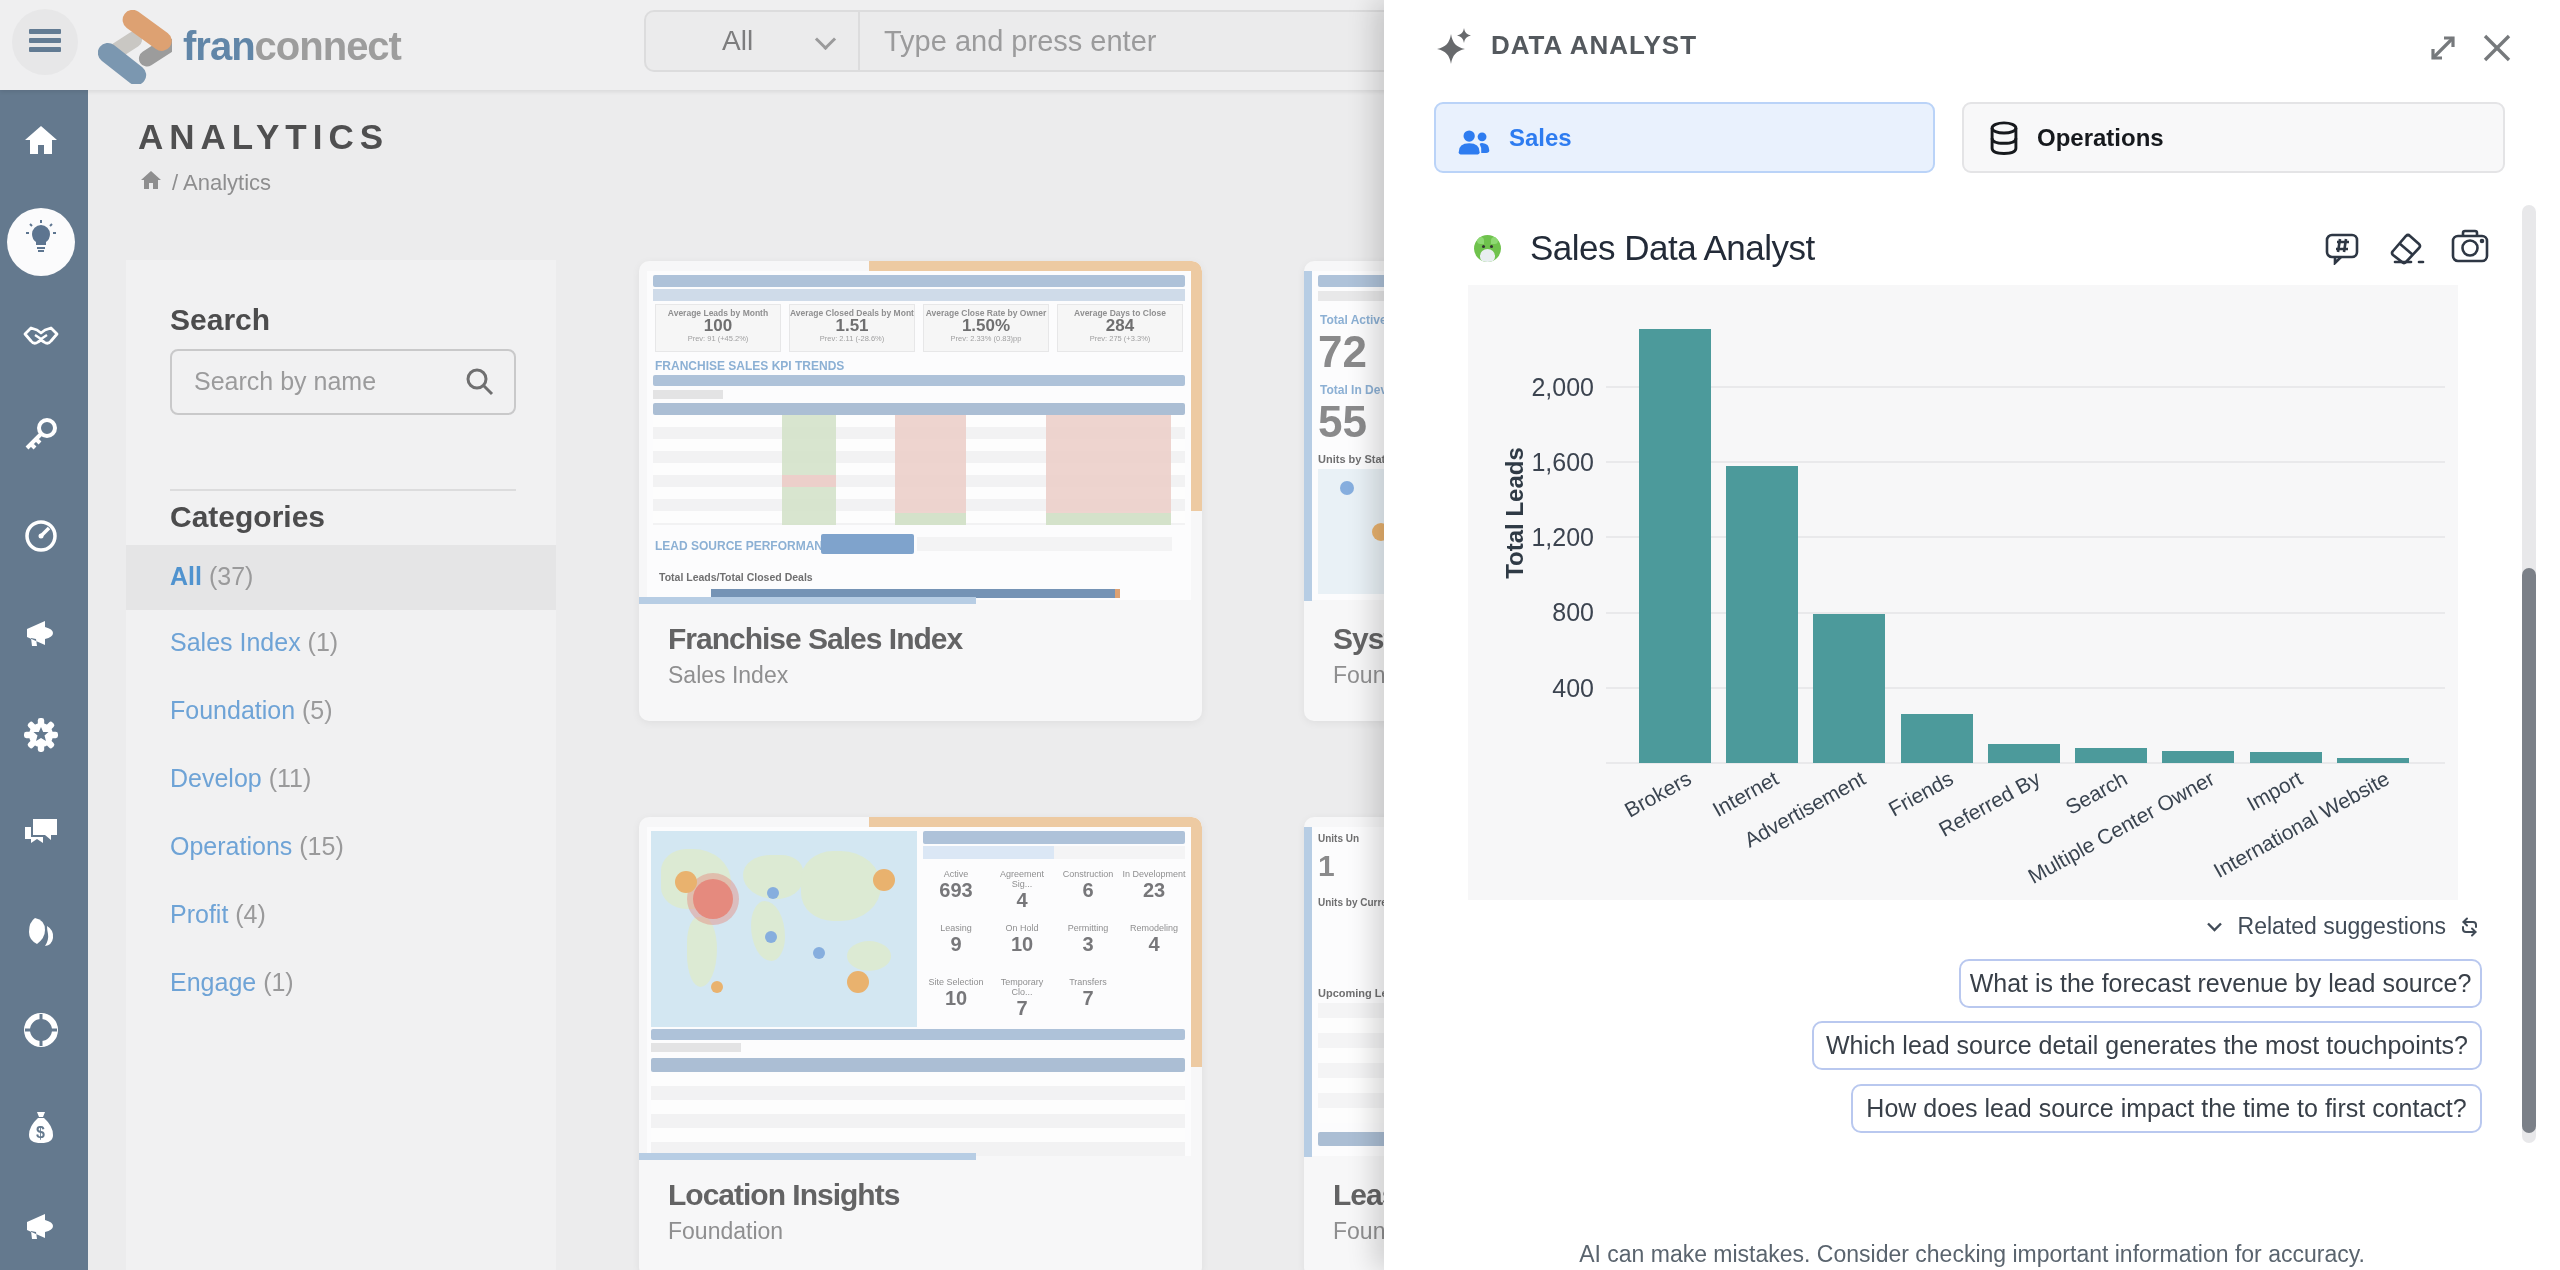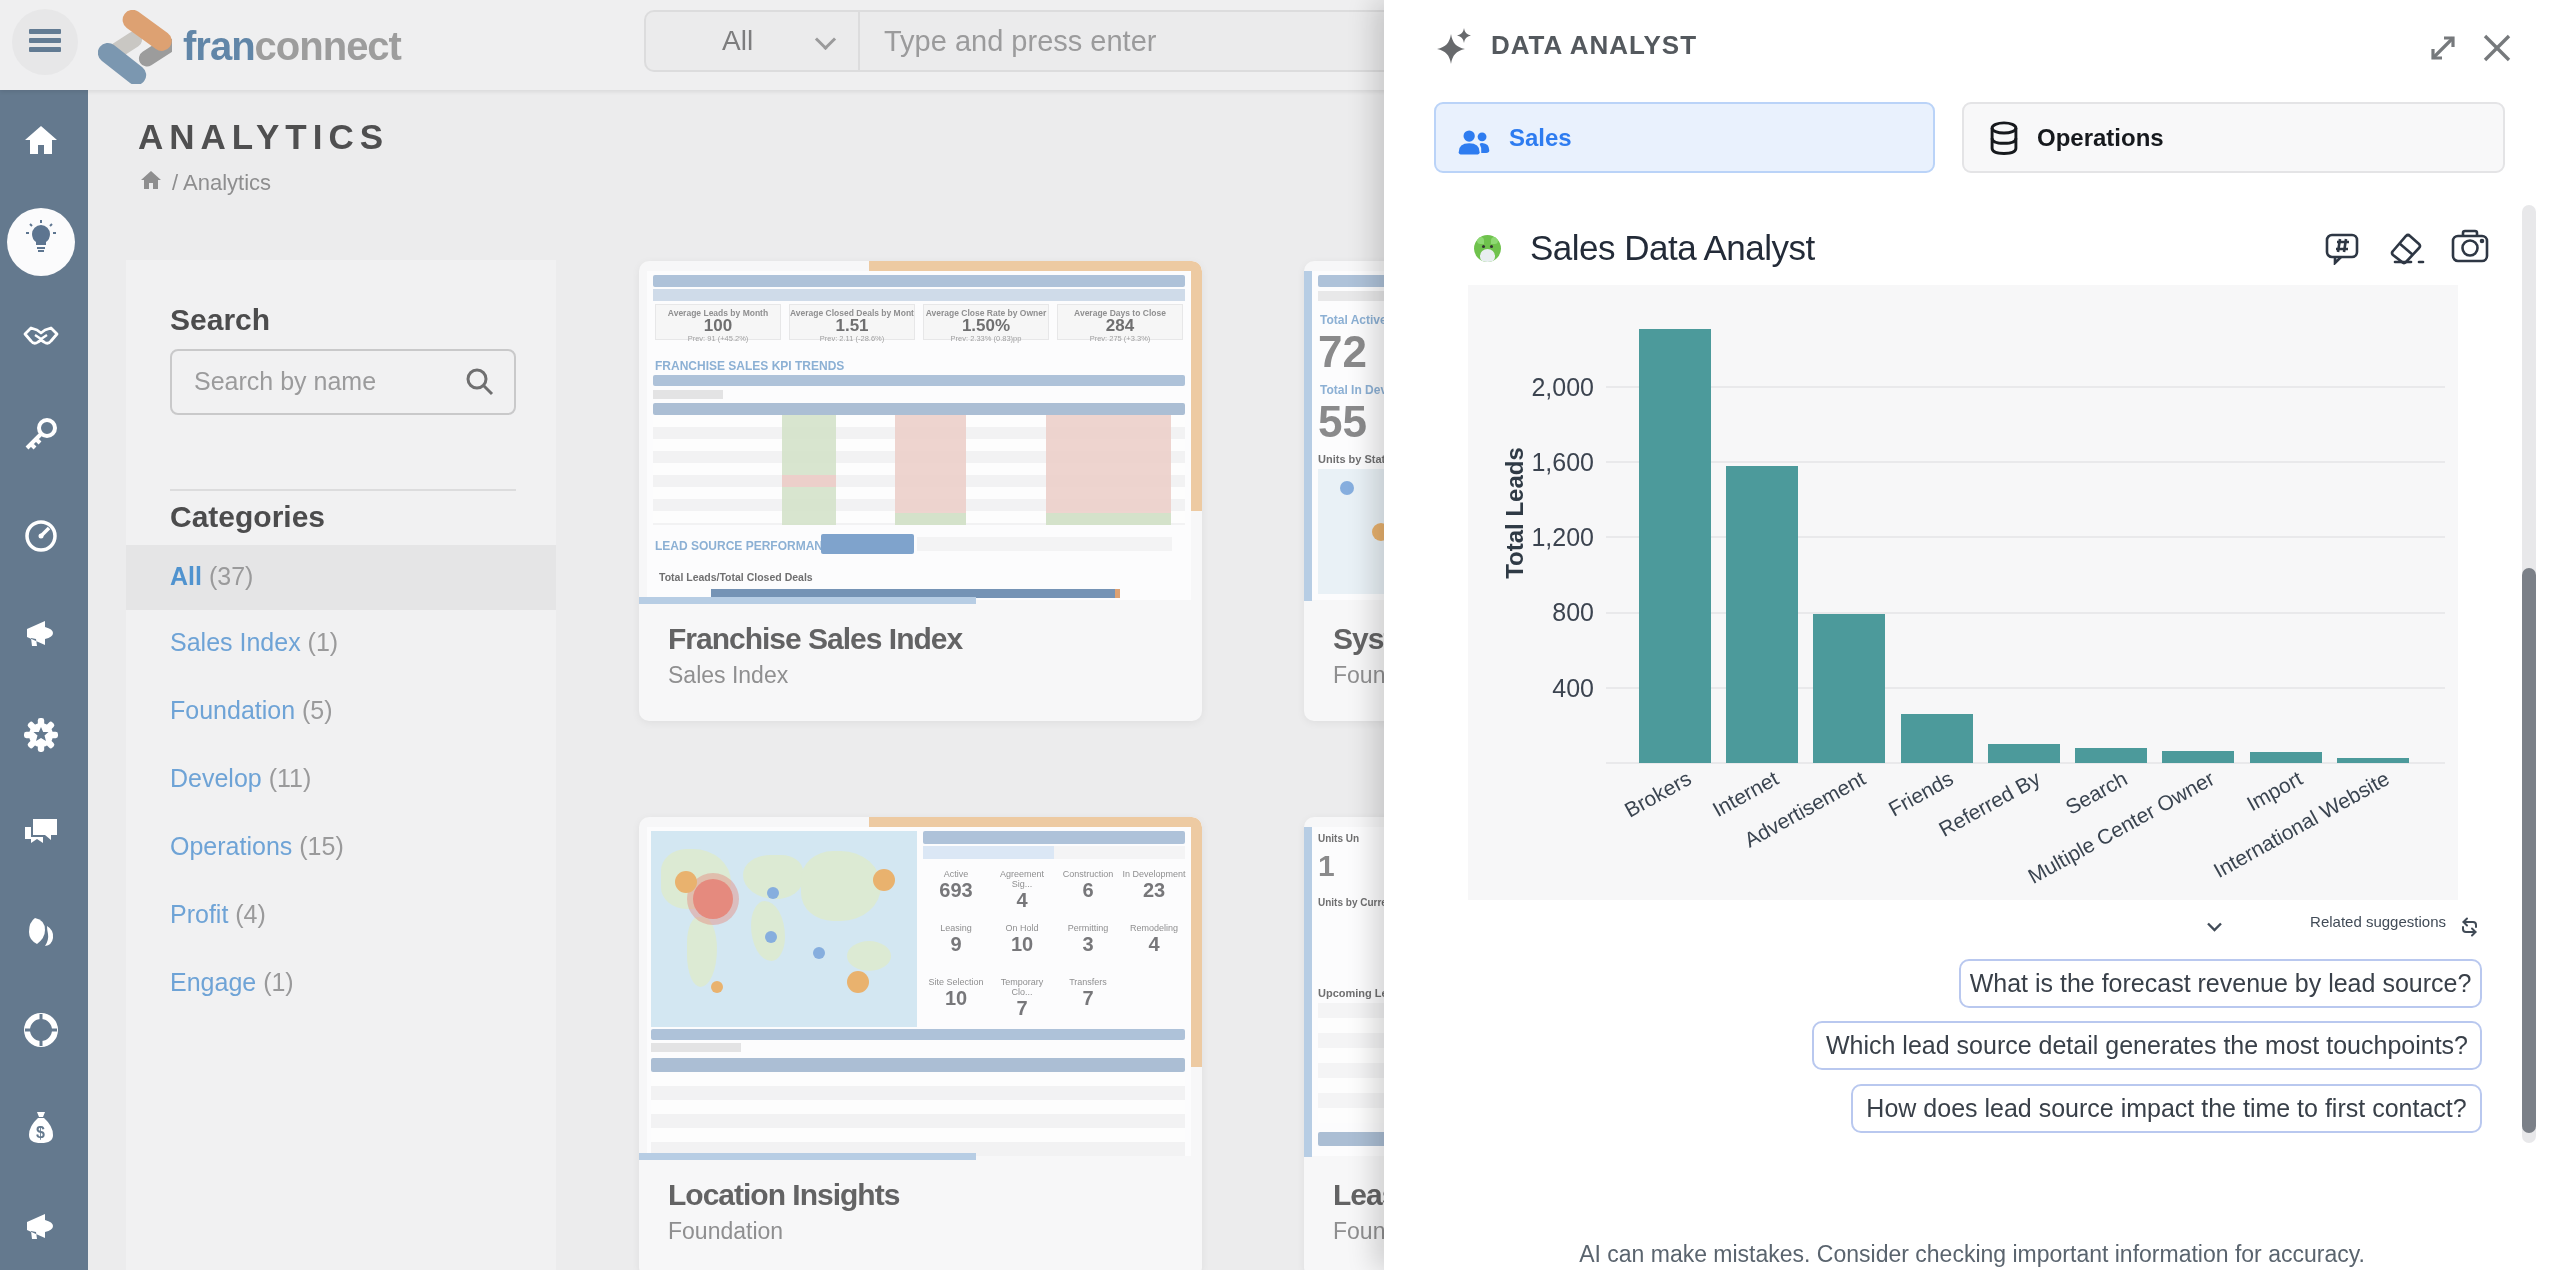--- a/index.html
+++ b/index.html
@@ -42,37 +42,37 @@
 .catrow .cnt { color:#9a9a9b; }
 
 
 .card { position:absolute; width:563px; background:#f7f7f8; border-radius:10px; box-shadow:0 2px 8px rgba(0,0,0,0.06); overflow:hidden; }
 .cardtitle { position:absolute; left:29px; top:361px; font-size:30px; font-weight:800; letter-spacing:-1px; color:#636364; white-space:nowrap; }
 .cardsub { position:absolute; left:29px; top:401px; font-size:23px; color:#8f8f90; white-space:nowrap; }
 .osheet { position:absolute; left:230px; top:0; width:333px; height:250px; background:#edcaa2; border-radius:0 10px 0 0; }
 .wsheet { position:absolute; left:8px; top:10px; width:544px; height:329px; background:#fcfcfd; }
 .bstrip { position:absolute; left:0px; top:336px; width:337px; height:7px; background:#b7cde4; }
 .bluebar { position:absolute; background:#aec2d9; border-radius:2px; }
-.kpitile { position:absolute; top:33px; width:126px; height:36px; background:#f6f6f6; border:1px solid #e7e7e8; text-align:center; }
+.kpitile { position:absolute; top:33px; width:126px; height:48px; background:#f6f6f6; border:1px solid #e7e7e8; text-align:center; }
 .kpitile .lb { white-space:nowrap; overflow:hidden; font-size:8.5px; color:#8f8f90; margin-top:3px; font-weight:700; }
 .kpitile .vl { font-size:17px; color:#6f6f70; font-weight:700; line-height:16px; }
 .kpitile .pv { font-size:7.5px; color:#a0a0a1; }
 .bluetxt { position:absolute; font-size:12px; font-weight:700; color:#8cb0d4; }
 .smtable { position:absolute; }
 
 
 #panel { position:absolute; left:1384px; top:0; width:1176px; height:1270px; background:#ffffff; box-shadow:-10px 0 26px rgba(0,0,0,0.16); z-index:10; }
 #pheader { position:absolute; left:107px; top:30px; font-size:26px; font-weight:800; letter-spacing:1px; color:#54595e; }
 .tab { position:absolute; top:102px; height:71px; border-radius:9px; }
 #tabsales { left:50px; width:501px; background:#e9f1fd; border:2px solid #bad3f8; }
 #tabops { left:578px; width:543px; background:#f8f8f9; border:2px solid #e4e4e6; }
 #tabsales span { position:absolute; left:73px; top:20px; font-size:24px; font-weight:700; color:#2e7cf0; }
 #tabops span { position:absolute; left:73px; top:20px; font-size:24px; font-weight:700; color:#16191d; }
 #sdatitle { position:absolute; left:146px; top:228px; font-size:35px; font-weight:500; letter-spacing:-0.5px; color:#232b38; }
-#relrow { position:absolute; left:0px; top:913px; width:1062px; text-align:right; font-size:15px; color:#414b57; }
+#relrow { position:absolute; left:0px; top:913px; width:1062px; text-align:right; font-size:23px; color:#414b57; }
 .pill { position:absolute; height:49px; border:2px solid #b9c8ef; border-radius:10px; background:#fff; font-size:25px; color:#394049; text-align:center; line-height:45px; white-space:nowrap; }
 #askbox { position:absolute; left:85px; top:1153px; width:1026px; height:78px; border:3px solid #3c70e9; border-radius:14px; background:#fff; }
 #askbox span { position:absolute; left:24px; top:21px; font-size:28px; color:#434c59; }
 #caret { position:absolute; left:19px; top:14px; width:2px; height:48px; background:#222; }
 #pfooter { position:absolute; left:0; top:1241px; width:1176px; text-align:center; font-size:23px; color:#5a646e; }
 #sbtrack { position:absolute; left:1138px; top:205px; width:14px; height:938px; background:#e8e8ea; border-radius:7px; }
 #sbthumb { position:absolute; left:1138px; top:568px; width:14px; height:565px; background:#7b8088; border-radius:7px; }
 .picon { position:absolute; }
 </style>
 </head>

